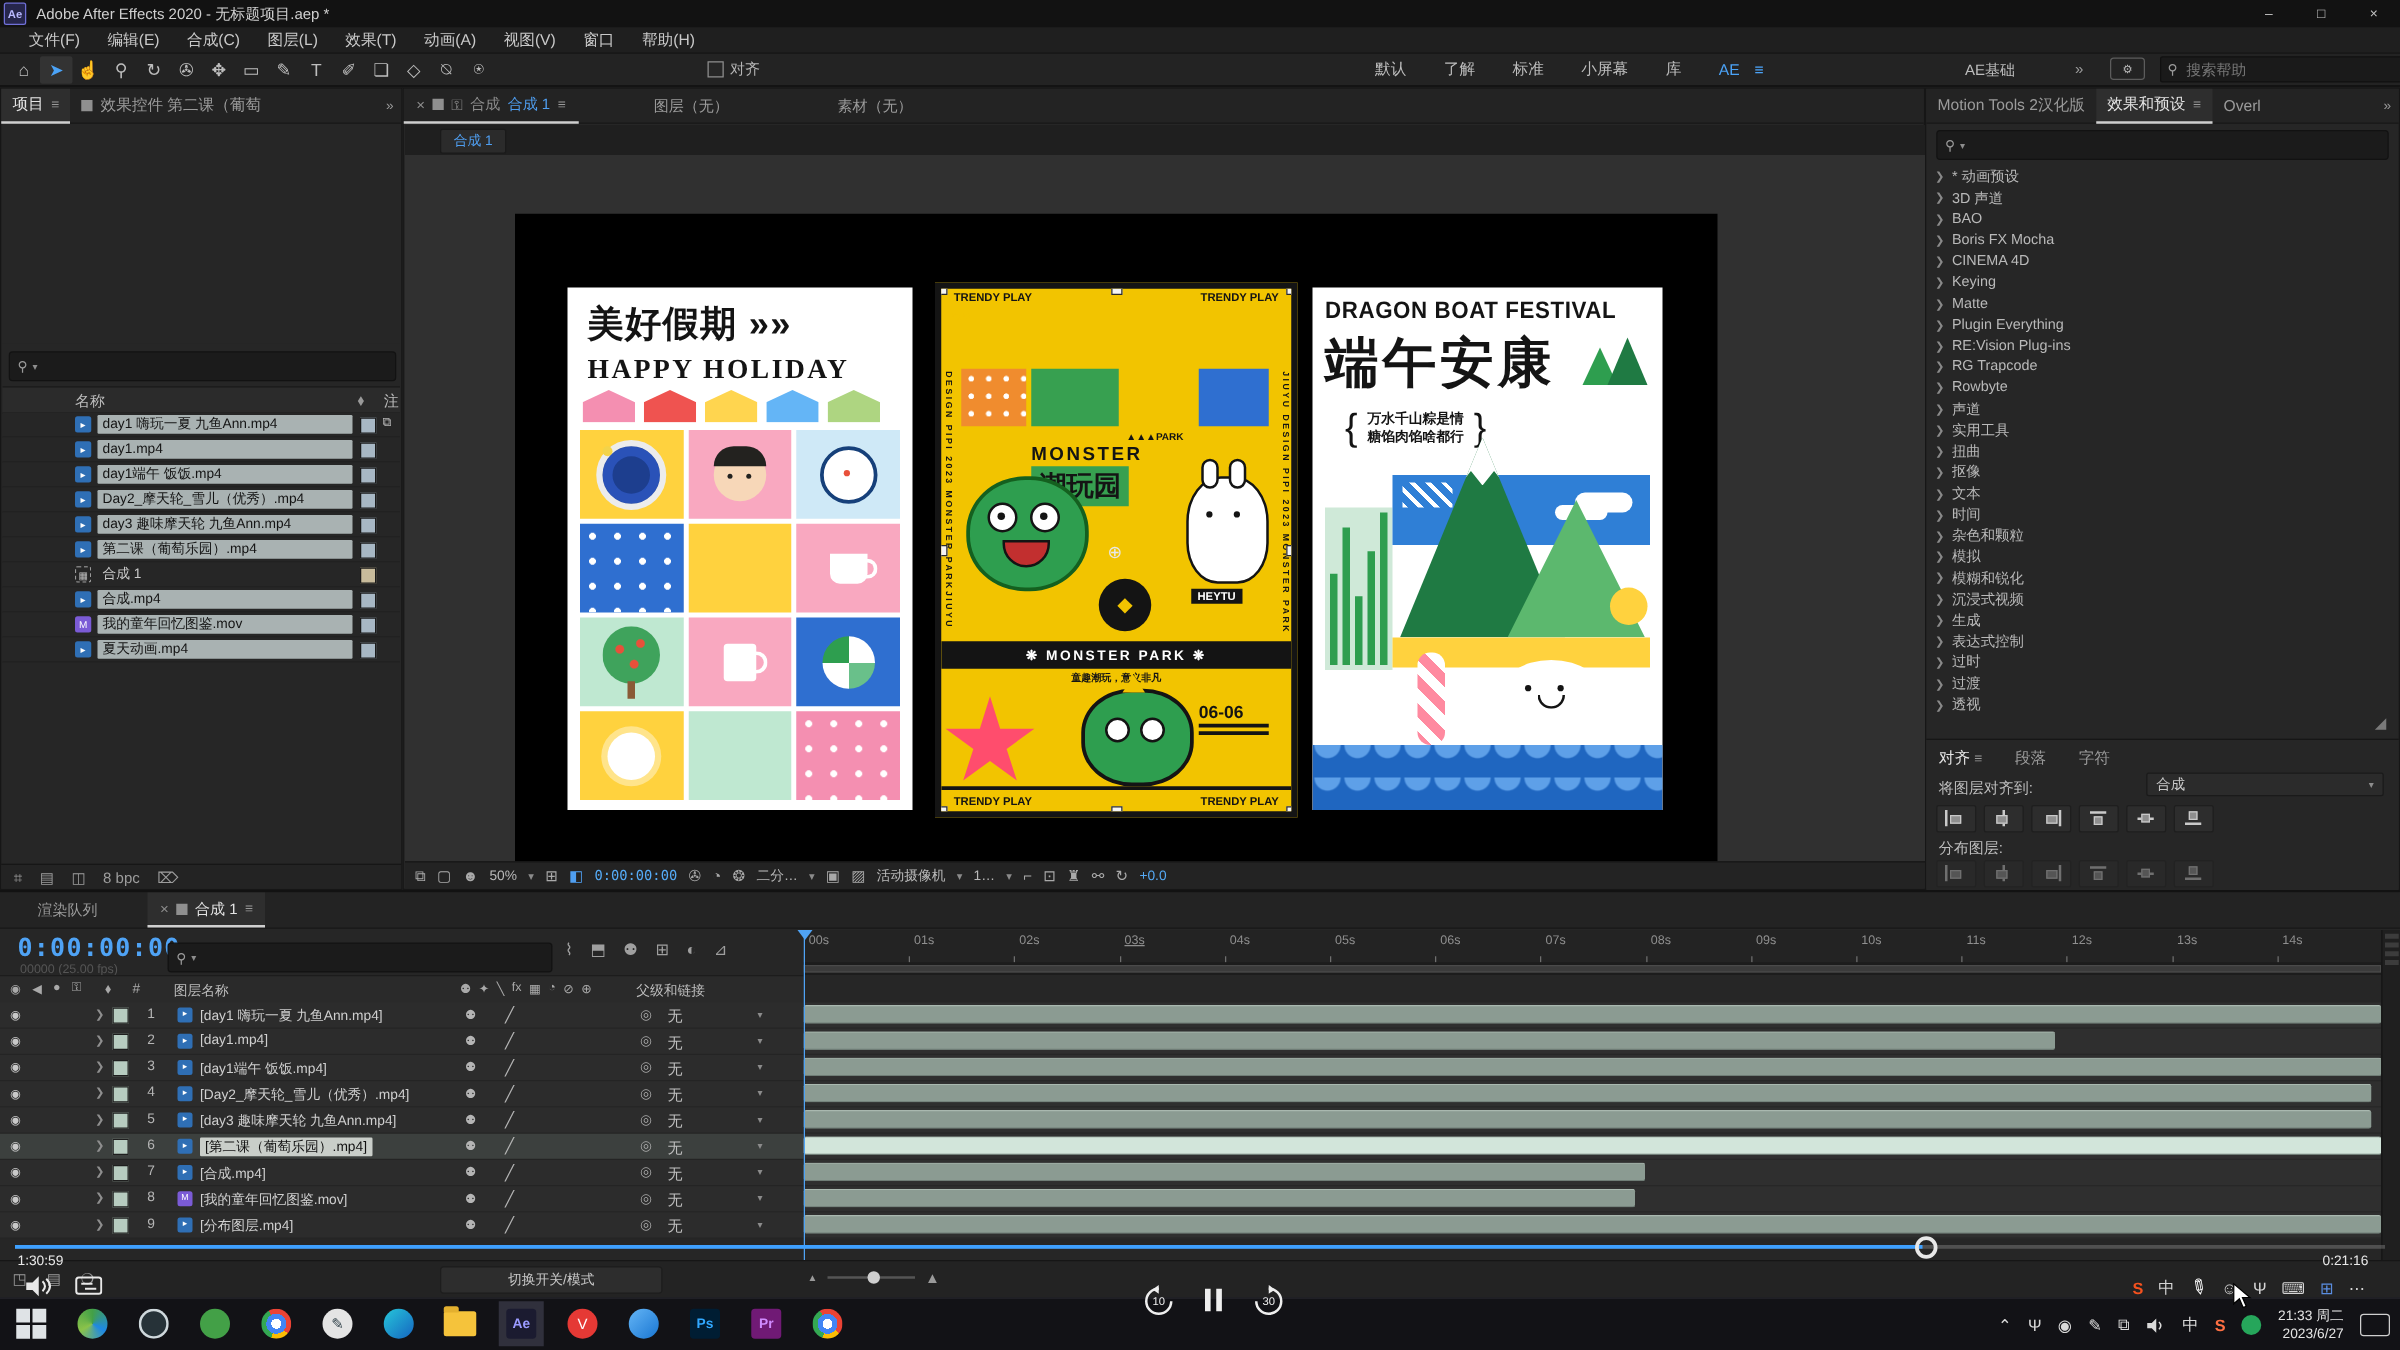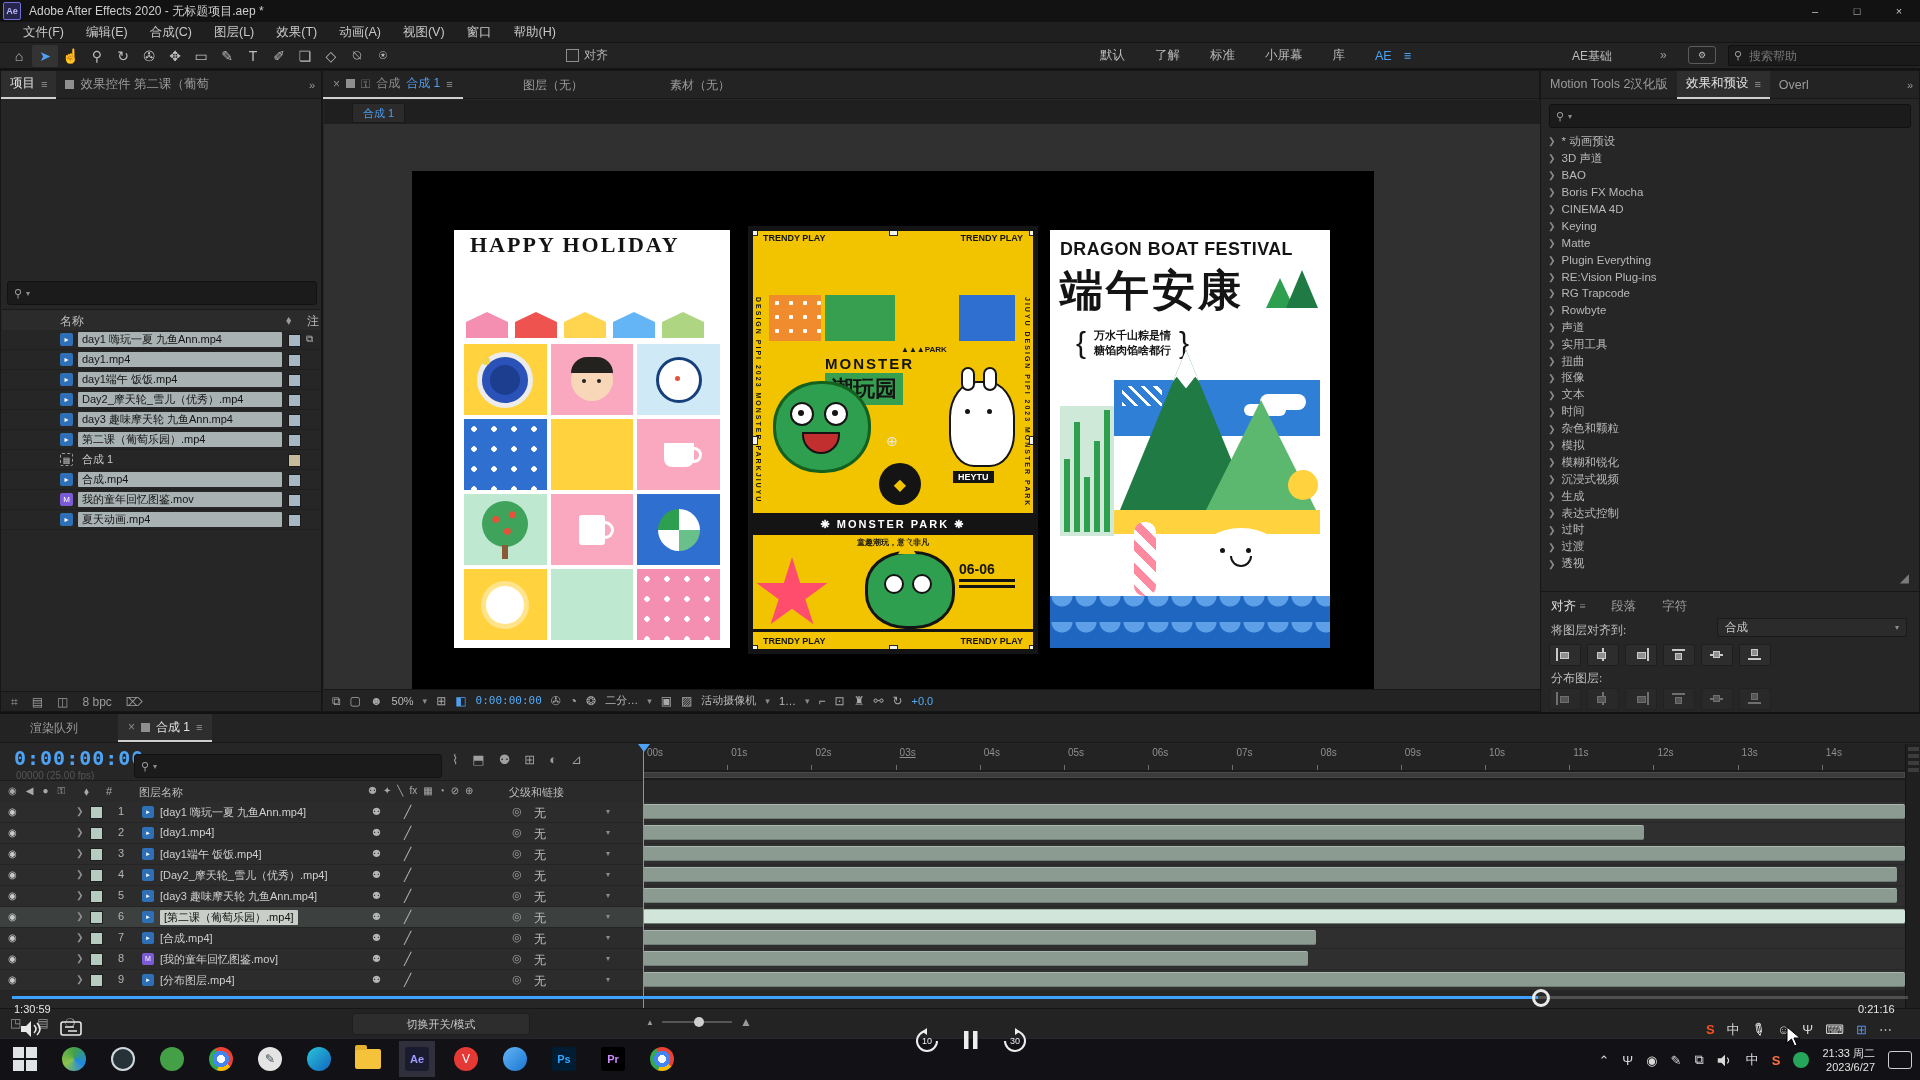--- a/index.html
+++ b/index.html
@@ -170,21 +170,21 @@
   #p3 .blob::after{content:"";position:absolute;left:32px;top:28px;width:18px;height:9px;border:2px solid #141414;border-top:none;border-radius:0 0 16px 16px;}
   #p3 .sun{position:absolute;left:238px;top:240px;width:30px;height:30px;border-radius:50%;background:#ffd23e;}
   #p3 .waves{position:absolute;left:0;bottom:0;width:100%;height:52px;background:radial-gradient(circle at 12px 0px,#5ea0e8 10px,transparent 11px),#1f66c0;background-size:24px 26px;}
 
   
   #rightpanel{left:1540px;top:70px;width:380px;height:642px;}
   #fx-list{position:absolute;left:1px;top:62px;width:370px;}
   .fxrow{height:16.9px;display:flex;align-items:center;gap:6px;padding-left:6px;color:#b9b9b9;font-size:11.5px;}
   .fxrow .chev{color:#8a8a8a;font-size:9px;}
   #fx-grip{position:absolute;right:10px;top:500px;color:#7a7a7a;font-size:12px;}
-  #alignsec{position:absolute;left:0;top:520px;width:378px;height:121px;border-top:1px solid #161616;background:#262626;font-family:Liberation Serif, serif;}
+  #alignsec{position:absolute;left:0;top:520px;width:378px;height:121px;border-top:1px solid #161616;background:#262626;}
   #aligntabs{display:flex;gap:26px;padding:6px 0 4px 10px;}
   #aligntabs .at{color:#9b9b9b;font-size:12.5px;}
   #aligntabs .at.active{color:#e3e3e3;}
   #alignto{position:absolute;left:10px;top:30px;color:#bdbdbd;}
   #aligndd{position:absolute;left:176px;top:26px;width:190px;height:19px;background:#2b2b2b;border:1px solid #1a1a1a;border-radius:2px;color:#c9c9c9;font-size:11.5px;display:flex;align-items:center;justify-content:space-between;padding:0 7px;box-sizing:border-box;}
   #alignbtns,#distbtns{position:absolute;left:8px;display:flex;gap:6px;}
   #alignbtns{top:52px;} #distbtns{top:96px;opacity:.45;}
   #distlabel{position:absolute;left:10px;top:78px;color:#bdbdbd;}
   .alignbtn{position:relative;width:30px;height:20px;background:#2d2d2d;border:1px solid #1e1e1e;border-radius:2px;}
   .alignbtn span{position:absolute;background:#c9c9c9;}
@@ -436,20 +436,21 @@
       <div class="vtab-ghost" style="left:200px;">图层（无）</div>
       <div class="vtab-ghost" style="left:347px;">素材（无）</div>
     </div>
     <div id="vcrumbrow">
       <span id="vcrumb">合成 1</span>
     </div>
     <div id="vcanvas">
       <div id="compblack">
 
         <div class="poster" id="p1">
+          <div class="t1">美好假期 »»</div>
           <div class="t2">HAPPY HOLIDAY</div>
           <div id="p1-houses">
               <span class="house" style="background: rgb(244, 143, 177);"></span>
               <span class="house" style="background: rgb(239, 83, 80);"></span>
               <span class="house" style="background: rgb(255, 213, 79);"></span>
               <span class="house" style="background: rgb(100, 181, 246);"></span>
               <span class="house" style="background: rgb(174, 213, 129);"></span>
             </div>
           <div id="p1-grid">
               <div class="tile" style="background: rgb(255, 210, 62);">
@@ -1136,21 +1137,21 @@
         <div class="tb-item">
           <span class="tb-circle" style="background: rgb(229, 57, 53); display: flex; align-items: center; justify-content: center; font-size: 12px; color: rgb(255, 255, 255);">V</span>
         </div>
         <div class="tb-item">
           <span class="tb-circle" style="background: linear-gradient(135deg, rgb(100, 181, 246), rgb(25, 118, 210));"></span>
         </div>
         <div class="tb-item">
           <span class="tb-label" style="background: rgb(0, 29, 51); color: rgb(49, 168, 255);">Ps</span>
         </div>
         <div class="tb-item">
-          <span class="tb-label" style="background: #000000; color: rgb(208, 139, 255);">Pr</span>
+          <span class="tb-label" style="background: #701a75; color: rgb(208, 139, 255);">Pr</span>
         </div>
         <div class="tb-item">
           <span class="tb-circle" style="background: radial-gradient(circle, rgb(255, 255, 255) 0px, rgb(255, 255, 255) 4px, rgb(66, 133, 244) 4px, rgb(66, 133, 244) 8px, transparent 8px), conic-gradient(rgb(234, 67, 53) 0deg, rgb(234, 67, 53) 130deg, rgb(251, 188, 5) 130deg, rgb(251, 188, 5) 200deg, rgb(52, 168, 83) 200deg, rgb(52, 168, 83) 330deg, rgb(234, 67, 53) 330deg);"></span>
         </div>
       </div>
     <div id="tb-tray">
       <span class="trayglyph">⌃</span>
       <span class="trayglyph">Ψ</span>
       <span class="trayglyph">◉</span>
       <span class="trayglyph">✎</span>

